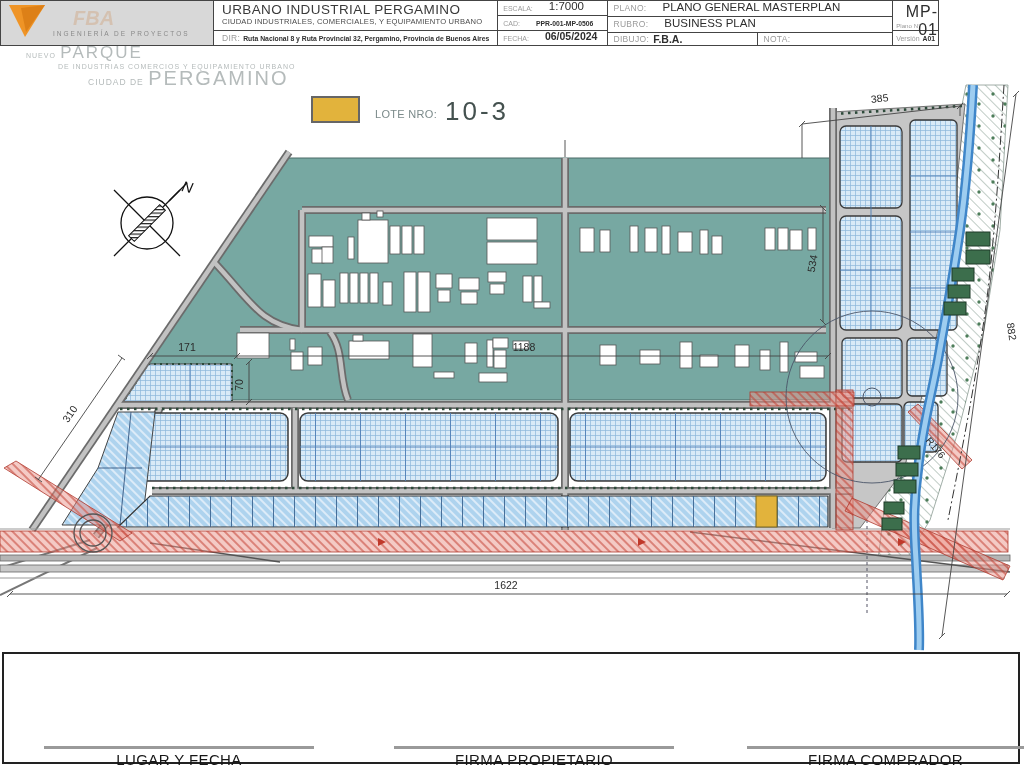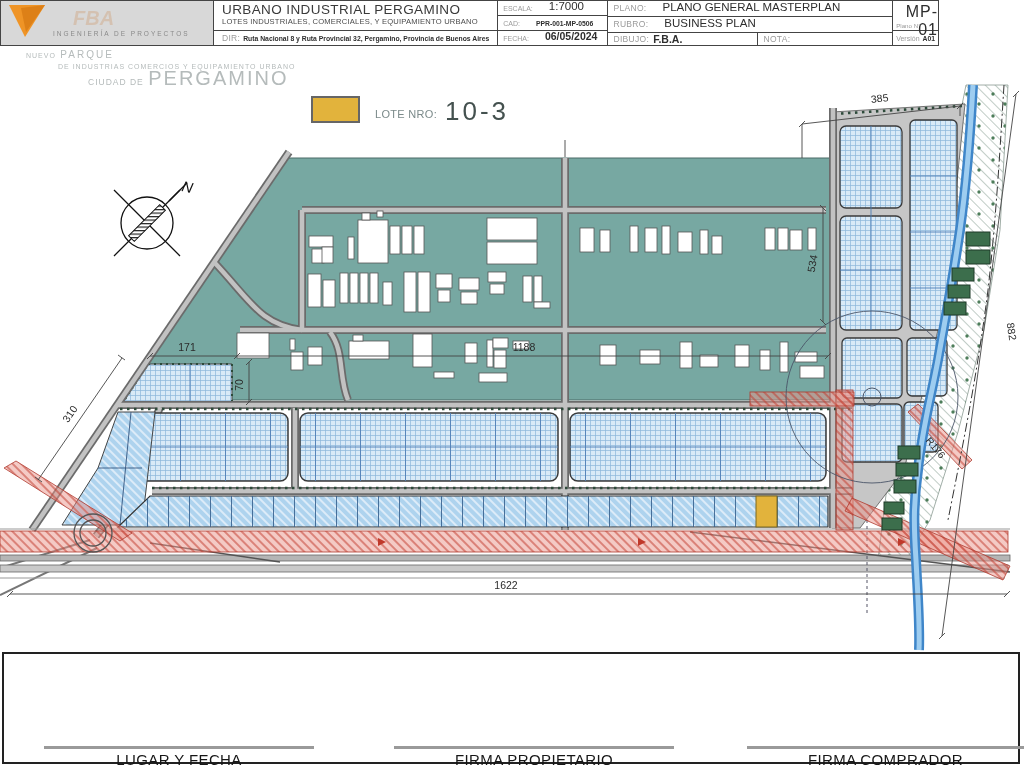--- a/index.html
+++ b/index.html
@@ -27,21 +27,21 @@
   .tb-r3 .cell1{width:150px;border-right:1px solid #444;display:flex;align-items:center;gap:4px;padding:0 5px;box-sizing:border-box;}
   .tb-r3 .cell2{flex:1;display:flex;align-items:center;padding:0 5px;}
   .tb-col5{flex:1;display:flex;flex-direction:column;}
   .tb-col5 .top{flex:1;position:relative;border-bottom:1px solid #444;}
   .mp{position:absolute;left:0;right:0;top:2px;text-align:right;font-size:16px;letter-spacing:1px;color:#2e2e2e;}
   .planoN{position:absolute;left:3px;bottom:1px;font-size:6.2px;color:#9a9a9a;}
   .tb-col5 .bot{height:14px;display:flex;align-items:center;gap:3px;padding:0 3px;}
   
   .wm{position:absolute;left:26px;top:47px;color:#b5bbbb;line-height:11px;white-space:nowrap;}
   .wm .l1s{font-size:7px;letter-spacing:1px;}
-  .wm .l1{font-size:10px;letter-spacing:2px;}
+  .wm .l1{font-size:17px;letter-spacing:2px;}
   .wm .l2{font-size:7px;letter-spacing:1px;margin-left:32px;}
   .wm .l3{margin-left:62px;margin-top:1px;}
   .wm .l3s{font-size:8.5px;letter-spacing:1px;}
   .wm .l3v{font-size:20px;letter-spacing:2px;}
   
   .legend{position:absolute;left:311px;top:96px;display:flex;align-items:flex-end;}
   .legend-label{font-size:11px;color:#7b8a8a;margin-left:14px;margin-bottom:4px;letter-spacing:.3px;}
   .legend-value{font-size:26px;color:#44514f;margin-left:8px;letter-spacing:3px;line-height:26px;}
   
   .footer-box{position:absolute;left:2px;top:652px;width:1018px;height:112px;border:2px solid #222;box-sizing:border-box;}
@@ -58,21 +58,21 @@
     <svg width="212" height="43">
       <polygon points="8,4 44,4 24,36" fill="#ef9426"></polygon>
       <polygon points="20,7 44,4 25,31" fill="#d97c15" opacity="0.85"></polygon>
       <text x="72" y="24" font-size="20" font-style="italic" font-weight="bold" fill="#c9742a" opacity="0.22">FBA</text>
       <text x="52" y="35" font-size="6.5" letter-spacing="2" fill="#8a8a8a">INGENIERÍA DE PROYECTOS</text>
     </svg>
   </div>
   <div class="tb-main">
     <div class="tb-main-top">
       <div class="tb-title">URBANO INDUSTRIAL PERGAMINO</div>
-      <div class="tb-sub">LOTES INDUSTRIALES, COMERCIALES, Y EQUIPAMIENTO URBANO</div>
+      <div class="tb-sub">CIUDAD INDUSTRIALES, COMERCIALES, Y EQUIPAMIENTO URBANO</div>
     </div>
     <div class="tb-main-dir">
       <span class="lab">DIR:</span>
       <span class="v-sm">Ruta Nacional 8 y Ruta Provincial 32, Pergamino, Provincia de Buenos Aires</span>
     </div>
   </div>
   <div class="tb-col3">
     <div class="tb-row">
           <span class="lab-sm">ESCALA:</span>
           <span class="v-lg">1:7000</span>

